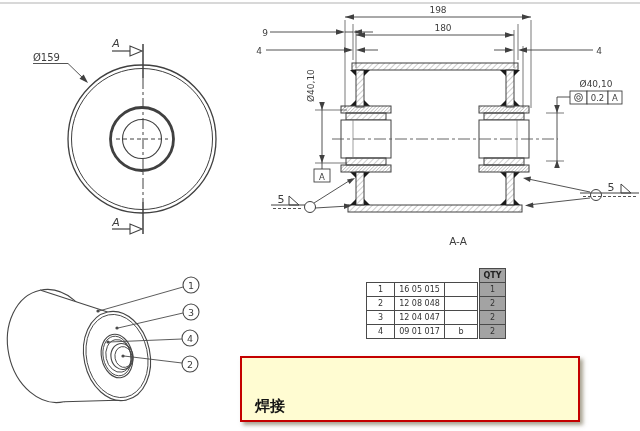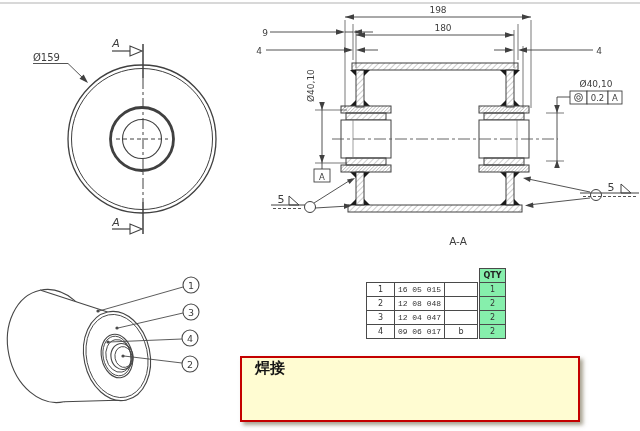--- a/index.html
+++ b/index.html
@@ -7,31 +7,31 @@
          font-family:"DejaVu Sans","Liberation Sans",sans-serif;}
   #topline{position:absolute;left:0;top:2px;width:640px;height:2px;background:#d8d8d8;}
   svg text{fill:#3d3d3d;}
   
   .bom-main{position:absolute;left:366px;top:282px;width:110px;border:1px solid #4a4a4a;background:#fff;}
   .bom-main .r{display:flex;height:13px;}
   .bom-main .r + .r{border-top:1px solid #4a4a4a;}
   .bom-main .c{display:flex;align-items:center;justify-content:center;
                font-size:8px;color:#333;border-right:1px solid #4a4a4a;overflow:hidden;}
   .bom-main .c1{flex:0 0 27px;}
-  .bom-main .c2{flex:0 0 49px;font-family:Liberation Mono, monospace;}
+  .bom-main .c2{flex:0 0 49px;}
   .bom-main .c3{flex:1 1 auto;border-right:none;}
-  .bom-qty{position:absolute;left:479px;top:268px;width:25px;border:1px solid #4a4a4a;background:#86efac;}
+  .bom-qty{position:absolute;left:479px;top:268px;width:25px;border:1px solid #4a4a4a;background:#a3a3a3;}
   .bom-qty .q{display:flex;align-items:center;justify-content:center;height:13px;font-size:8px;color:#333;}
   .bom-qty .q + .q{border-top:1px solid #4a4a4a;}
   .bom-qty .qh{font-weight:bold;color:#222;}
   
   .note{position:absolute;left:240px;top:356px;width:336px;height:62px;
         background:#fffcd2;border:2px solid #c40000;
         box-shadow:3px 3px 4px rgba(95,85,55,.55);}
-  .note .note-text{padding:1px 13px;font-size:15px;font-weight:600;color:#141414;}
+  .note .note-text{padding:1px 13px;font-size:15px;font-weight:600;color:#141414;margin-top:38px;}
 </style>
 </head>
 <body>
 
 <div id="stage">
   <div id="topline"></div>
 
   <svg width="640" height="431" viewBox="0 0 640 431" style="position:absolute;left:0;top:0;">
     <defs>
       <pattern id="h1" patternUnits="userSpaceOnUse" width="4" height="4" patternTransform="rotate(45)">
@@ -268,21 +268,21 @@
       <div class="c c2">12 08 048</div>
       <div class="c c3"></div>
     </div>
     <div class="r">
       <div class="c c1">3</div>
       <div class="c c2">12 04 047</div>
       <div class="c c3"></div>
     </div>
     <div class="r">
       <div class="c c1">4</div>
-      <div class="c c2">09 06 017</div>
+      <div class="c c2">09 01 017</div>
       <div class="c c3">b</div>
     </div>
   </div>
   <div class="bom-qty">
     <div class="q qh">QTY</div>
     <div class="q">1</div>
     <div class="q">2</div>
     <div class="q">2</div>
     <div class="q">2</div>
   </div>

